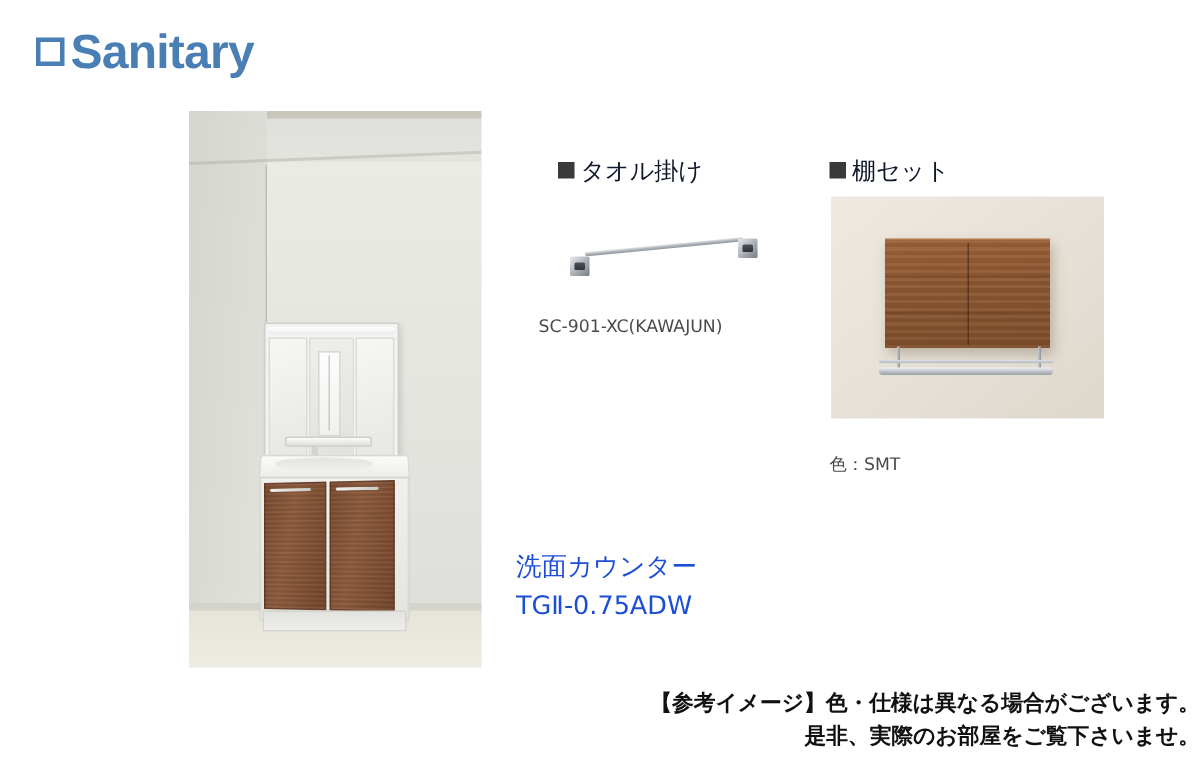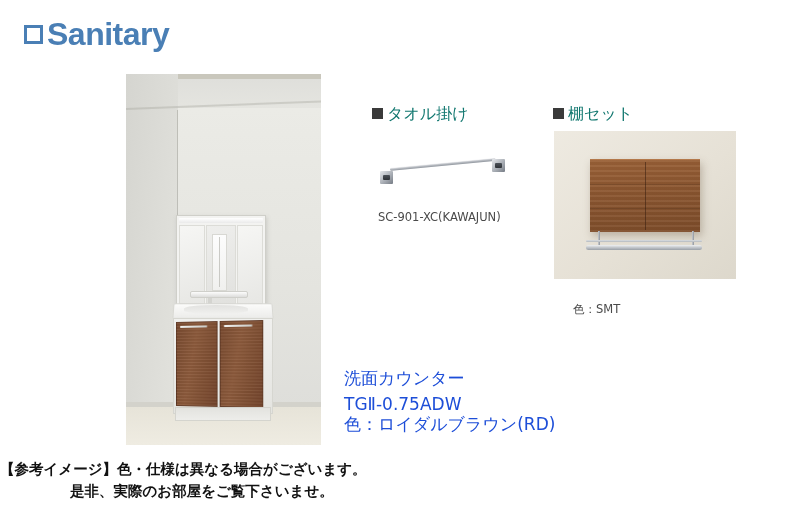--- a/index.html
+++ b/index.html
@@ -37,21 +37,21 @@
     border: 3px solid #4a7fb5;
     box-sizing: border-box;
     margin-right: 4px;
     vertical-align: 1px;
   }
 
   
   .sec-head {
     position: absolute;
     font-size: 16px;
-    color: #0f766e;
+    color: #0f172a;
     white-space: nowrap;
     font-family: "DejaVu Sans", "Liberation Sans", sans-serif;
   }
   .sec-head .bsq {
     display: inline-block;
     width: 11px;
     height: 11px;
     background: #3a3a3a;
     margin-right: 4px;
   }
@@ -73,21 +73,21 @@
     white-space: nowrap;
     font-family: "DejaVu Sans", "Liberation Sans", sans-serif;
   }
 
   
   .footer-note {
     position: absolute;
     left: 0;
     right: 0;
     top: 458px;
-    text-align: left;
+    text-align: right;
     font-size: 14.5px;
     font-weight: bold;
     color: #111111;
     line-height: 1.55;
     font-family: "DejaVu Sans", "Liberation Sans", sans-serif;
   }
   .footer-note .l2 { padding-left: 70px; }
 
   
   .photo {
@@ -365,42 +365,41 @@
   <div class="sec-head" style="left:372px; top:104px;">
     <span class="bsq"></span><span>タオル掛け</span>
   </div>
 
   <div id="towel-art">
     <div class="tb-bar"></div>
     <div class="tb-plate left"></div>
     <div class="tb-plate right"></div>
   </div>
 
-  <div class="caption" style="left:378px; top:209px;">SC-901-XC(KAWAJUN)</div>
+  <div class="caption" style="left:359px; top:209px;">SC-901-XC(KAWAJUN)</div>
 
   <div class="sec-head" style="left:553px; top:104px;">
     <span class="bsq"></span><span>棚セット</span>
   </div>
 
   <div class="photo" id="photo-shelf">
     <div class="sh-cab">
       <div class="sh-split"></div>
       <div class="sh-band" style="top:24px;"></div>
       <div class="sh-band" style="top:48px;"></div>
     </div>
     <div class="sh-rail-arm l"></div>
     <div class="sh-rail-arm r"></div>
     <div class="sh-rail2"></div>
     <div class="sh-rail"></div>
   </div>
 
-  <div class="caption" style="left:573px; top:301px;">色：SMT</div>
+  <div class="caption" style="left:553px; top:301px;">色：SMT</div>
 
   <div class="caption-lg" style="left:344px; top:365px;">洗面カウンター</div>
   <div class="caption-lg" style="left:344px; top:391px;">TGⅡ-0.75ADW</div>
-  <div class="caption-lg" style="left:344px; top:411px;">色：ロイダルブラウン(RD)</div>
 
   <div class="footer-note">
     <div class="l1">【参考イメージ】色・仕様は異なる場合がございます。</div>
     <div class="l2">是非、実際のお部屋をご覧下さいませ。</div>
   </div>
 
 </div>
 
 </body></html>

